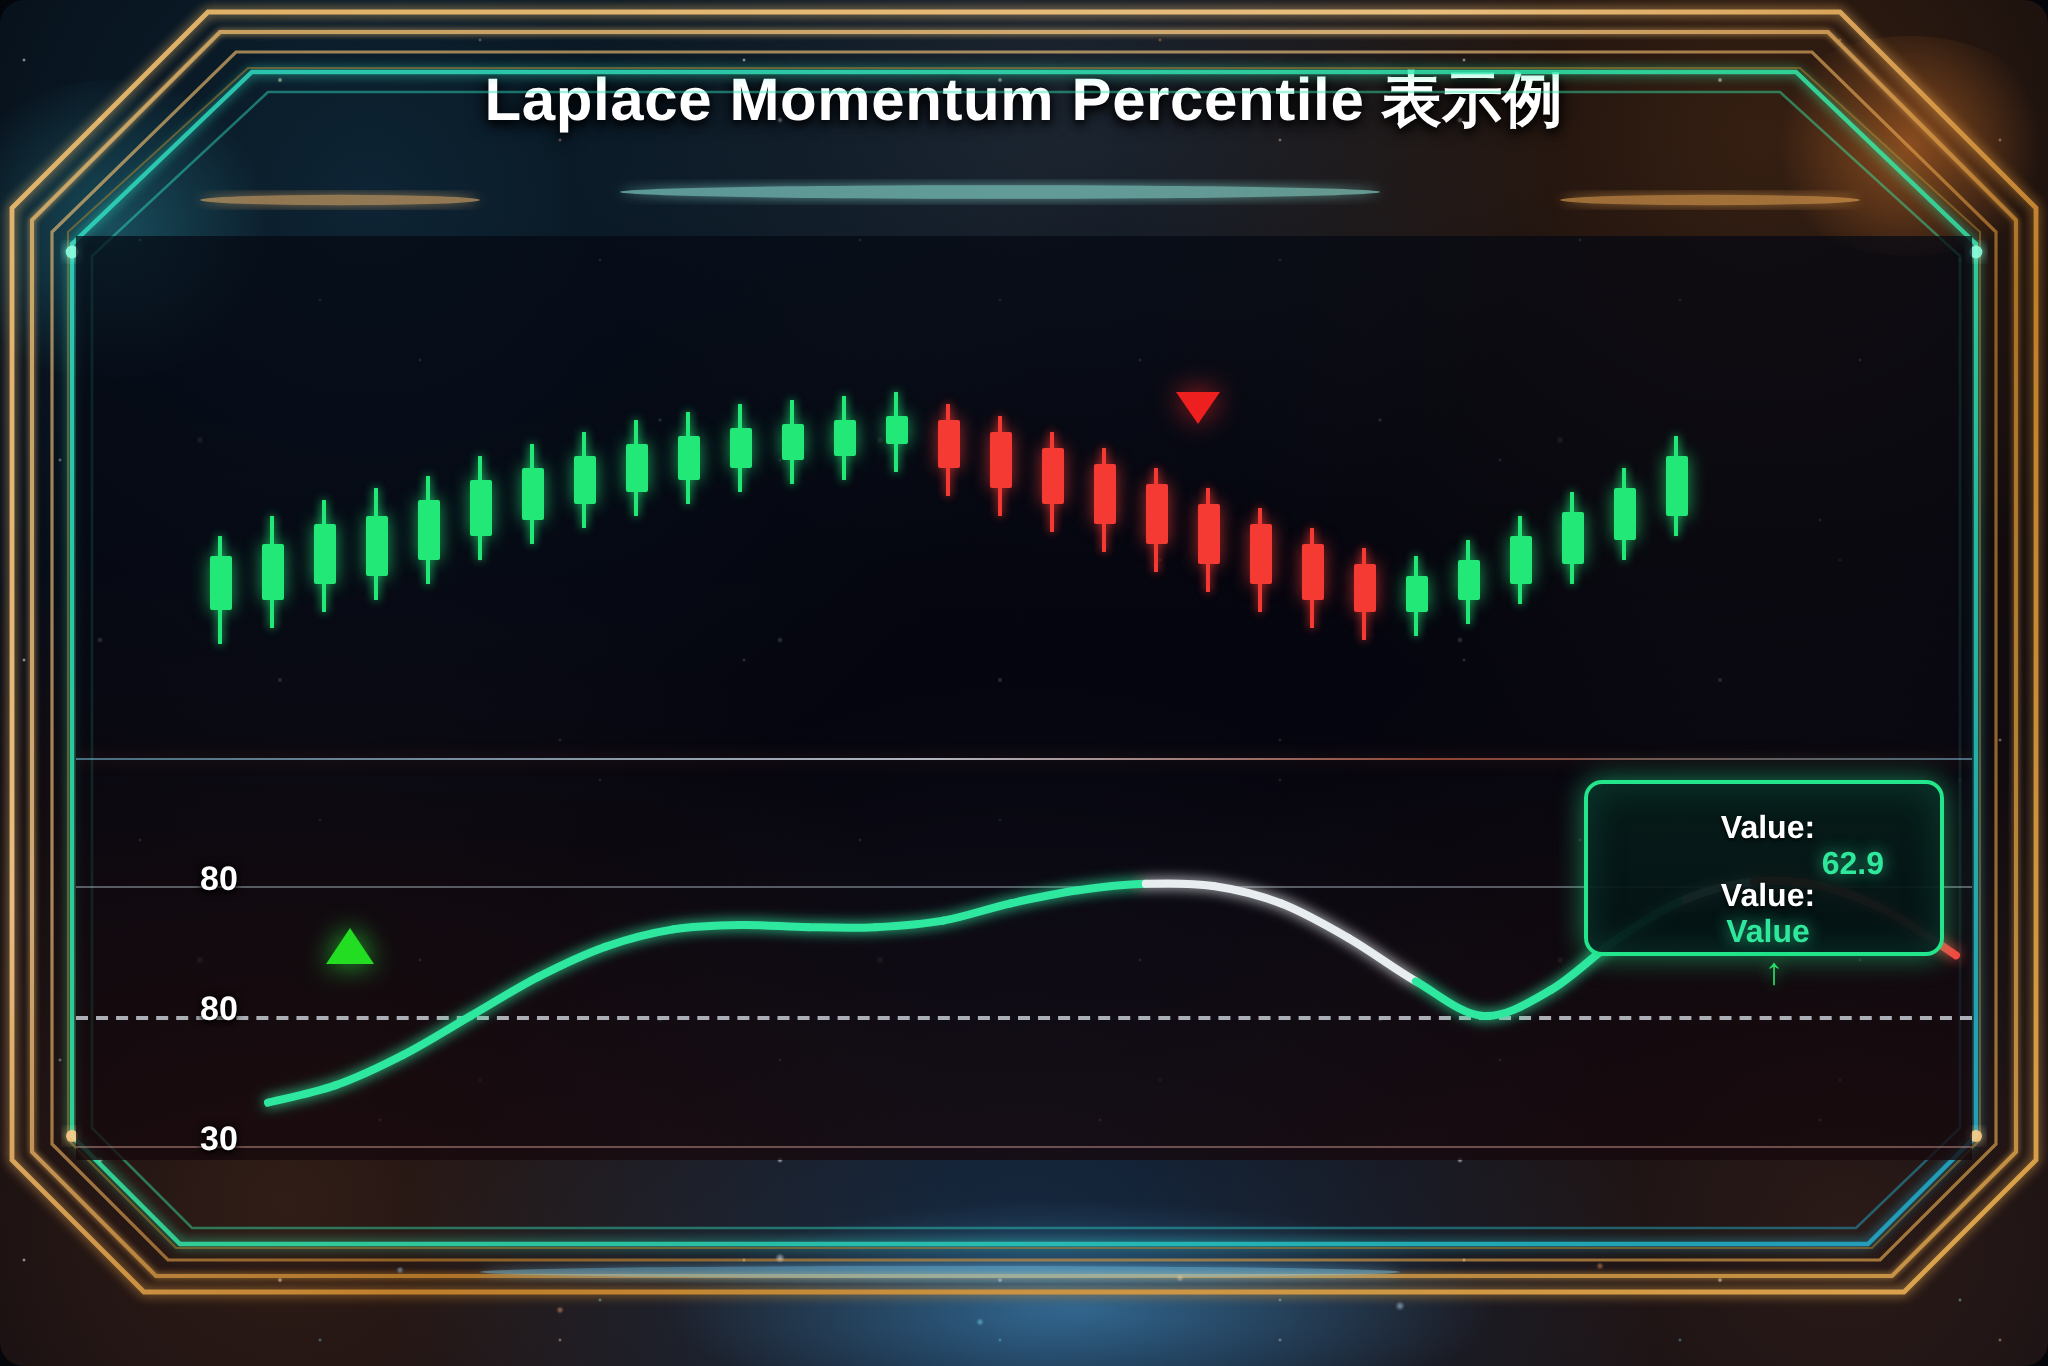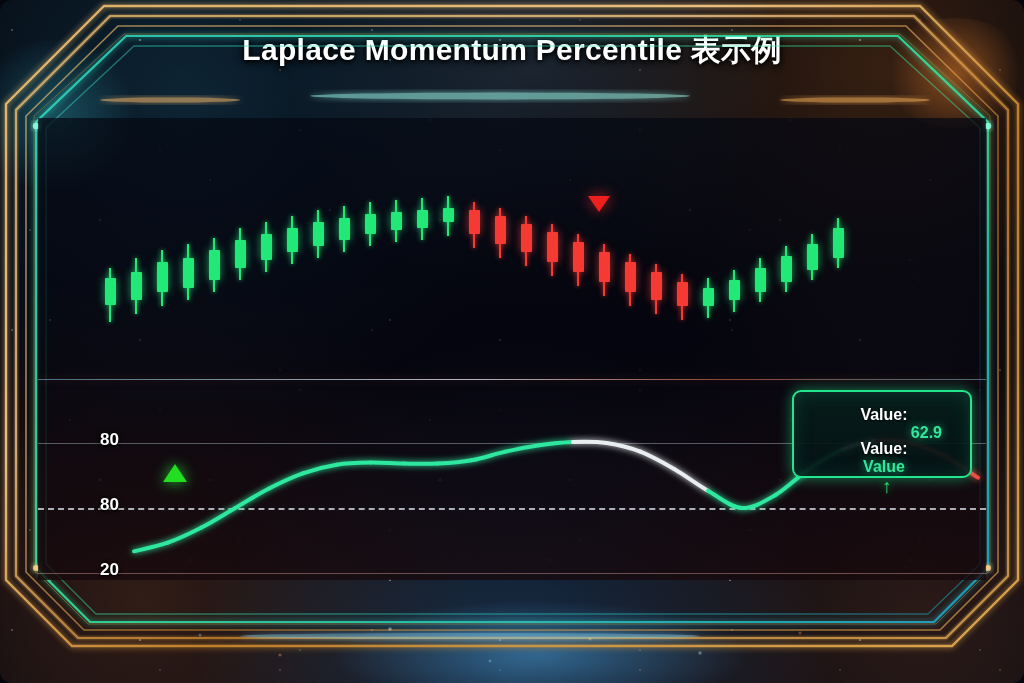--- a/index.html
+++ b/index.html
@@ -286,21 +286,21 @@
     <div class="divider" style="top:261px;"></div>
 
     <div class="oscpanel" style="top:262px;">
 
       <div class="gridline" style="top:63px;"></div>
       <div class="dashline" style="top:128px;"></div>
       <div class="gridline" style="top:193px;background:rgba(215,160,150,.45);"></div>
 
       <div class="axlabel" style="left:62px;top:50px;">80</div>
       <div class="axlabel" style="left:62px;top:115px;">80</div>
-      <div class="axlabel" style="left:62px;top:180px;">20</div>
+      <div class="axlabel" style="left:62px;top:180px;">30</div>
 
       <svg id="osc" width="948" height="200" style="position:absolute;left:0;top:0;">
         <defs>
           <filter id="lglow" x="-30%" y="-30%" width="160%" height="160%">
             <feGaussianBlur stdDeviation="3.2" result="b"></feGaussianBlur>
             <feMerge>
                 <feMergeNode in="b"></feMergeNode>
                 <feMergeNode in="SourceGraphic"></feMergeNode>
               </feMerge>
           </filter>

